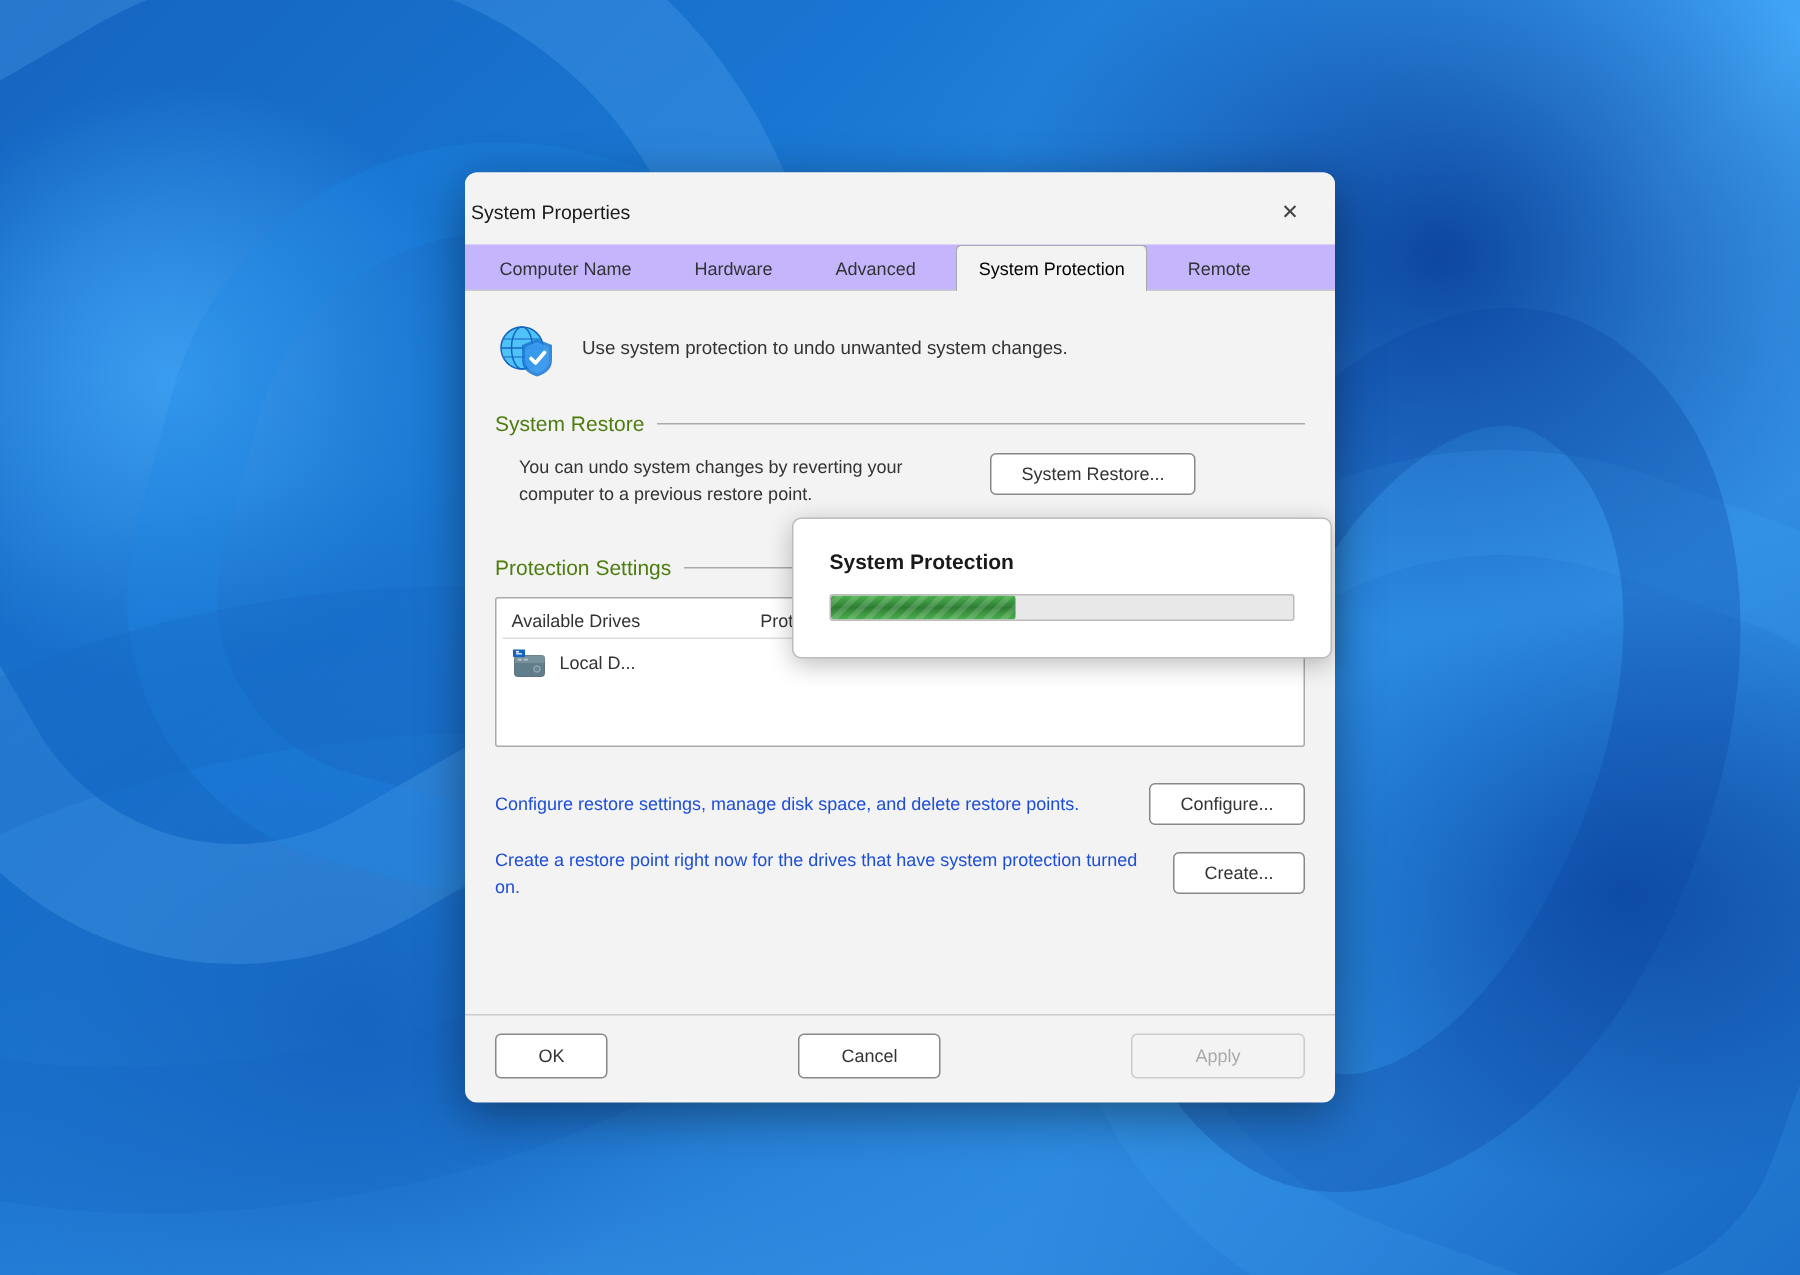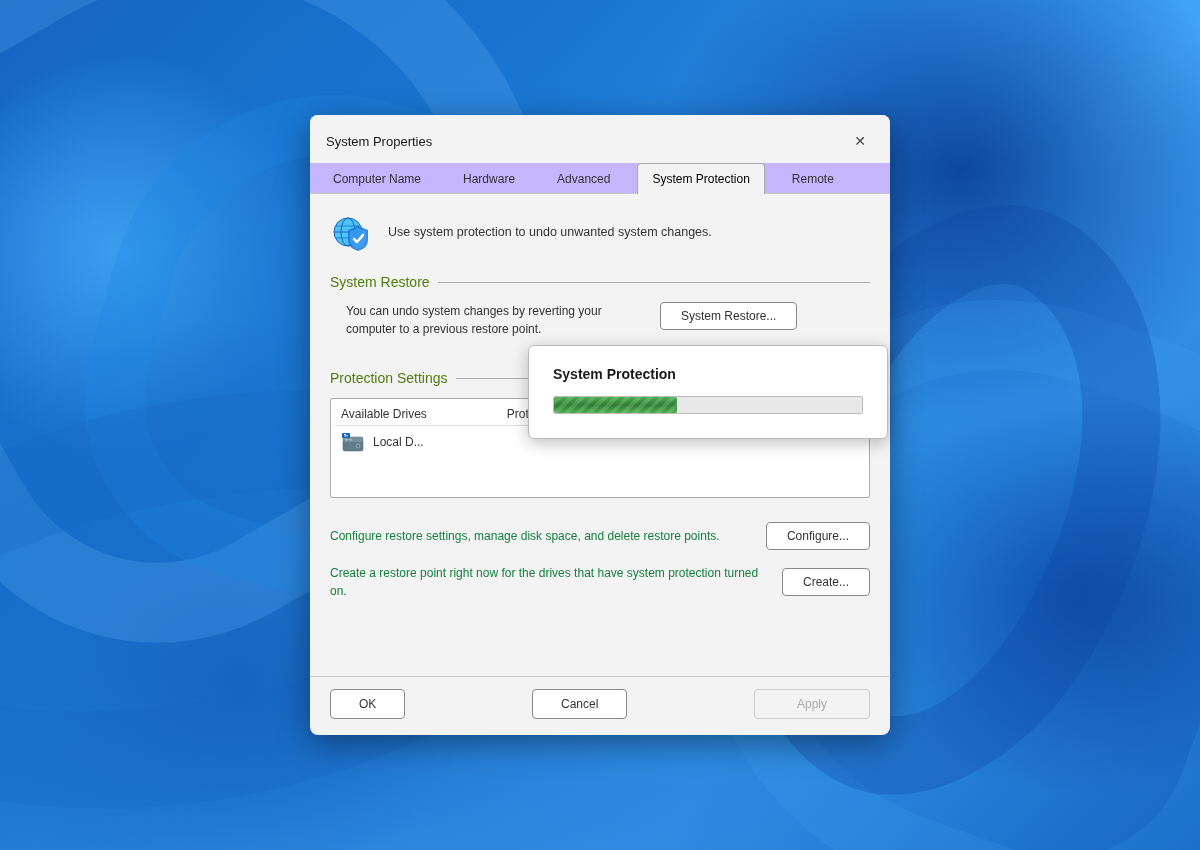--- a/index.html
+++ b/index.html
@@ -97,21 +97,21 @@
       width: 580px;
       min-height: 620px;
       display: flex;
       flex-direction: column;
     }
 
     .dialog-titlebar {
       display: flex;
       align-items: center;
       justify-content: space-between;
-      padding: 12px 16px 8px 16px;
+      padding: 12px 16px 8px 4px;
       background: #f3f3f3;
       border-radius: 8px 8px 0 0;
     }
 
     .dialog-title {
       font-size: 13px;
       color: #1a1a1a;
     }
 
     .close-btn {
@@ -264,21 +264,21 @@
 
     .action-row {
       display: flex;
       align-items: center;
       gap: 16px;
       margin-bottom: 14px;
     }
 
     .action-text {
       font-size: 12px;
-      color: #15803d;
+      color: #1d4ed8;
       line-height: 1.5;
       flex: 1;
     }
 
     
     .dialog-footer {
       display: flex;
       justify-content: space-between;
       gap: 8px;
       padding: 12px 20px 16px;

